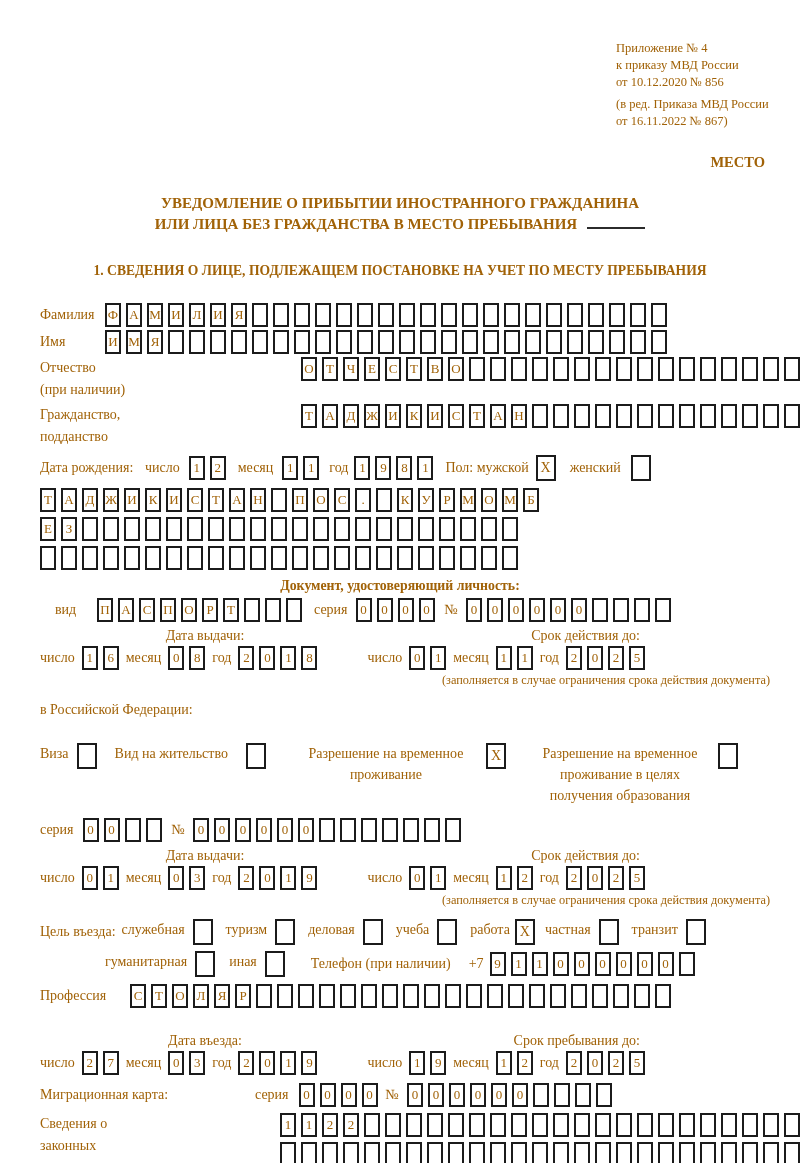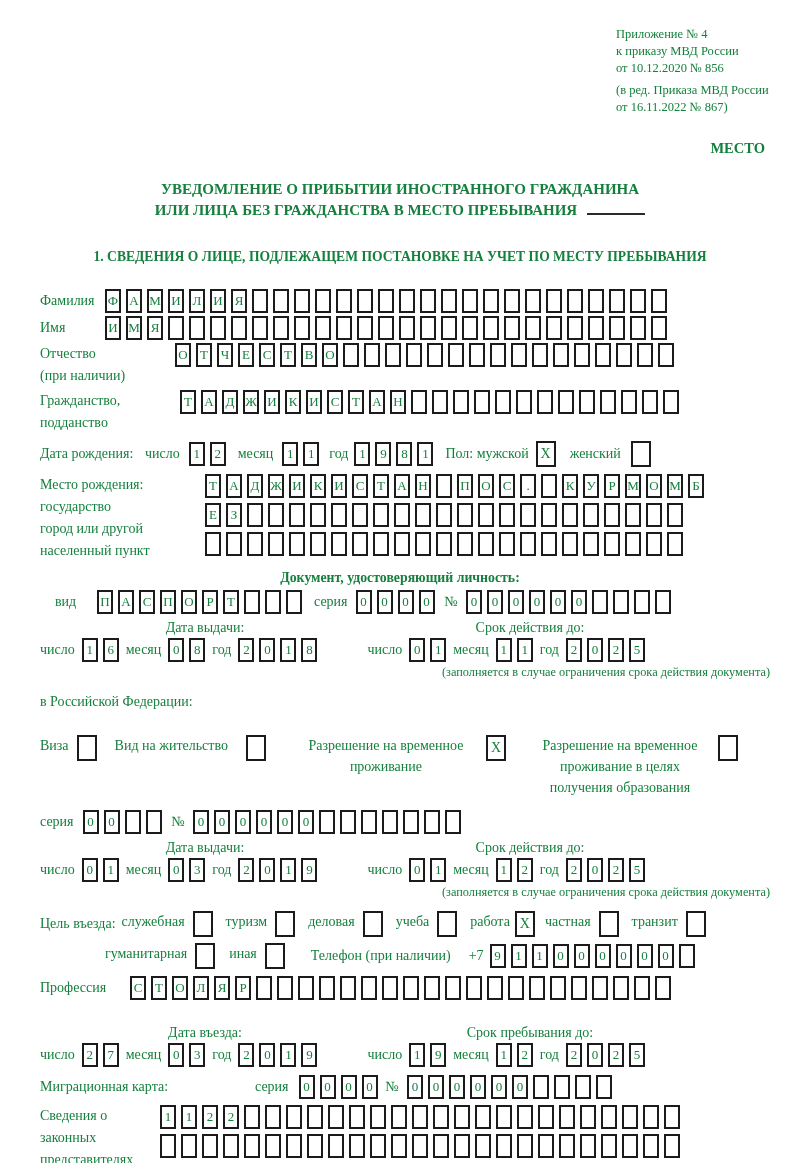--- a/index.html
+++ b/index.html
@@ -1,41 +1,41 @@
 <!DOCTYPE html>
 <html><head>
 <meta charset="utf-8">
 <style>
   * { margin:0; padding:0; box-sizing:border-box; }
   html,body { background:#888; }
   .page {
-    width:800px; height:1163px; margin:0 auto; background:#fff; color:#15803d;
+    width:800px; height:1163px; margin:0 auto; background:#fff; color:#a16207;
     font-family:"Liberation Serif","DejaVu Serif",serif; font-size:14px;
-    padding-top:26px; overflow:hidden; position:relative;
+    padding-top:40px; overflow:hidden; position:relative;
   }
   .pre { white-space:pre-line; }
   .hdr { margin-left:616px; font-size:12.5px; line-height:17px; }
   .hdr .edition { margin-top:5px; }
   .forma { text-align:right; padding-right:35px; font-weight:bold; font-size:14.5px; margin-top:24px; }
   .title { text-align:center; font-weight:bold; font-size:15px; margin-top:22px; line-height:21px; }
   .title-underline { display:inline-block; width:58px; border-bottom:2px solid #2b2b2b; margin-left:10px; }
   .section-heading { font-weight:bold; font-size:13.6px; margin-top:28px; text-align:center; }
 
   .row { display:flex; align-items:center; padding-left:40px; margin-top:3px; }
-  .row.top { align-items:flex-start; }
+  .row.top { align-items:flex-start;justify-content:space-between; }
   .cells { display:flex; gap:5px; }
   .cells-col { display:flex; flex-direction:column; gap:5px; }
   .cell { flex:none; width:16px; height:24px; border:2px solid #1b1b1b; display:flex; align-items:center; justify-content:center; font-size:13px; background:#fff; }
   .checkbox { flex:none; width:20px; height:26px; border:2px solid #1b1b1b; display:inline-flex; align-items:center; justify-content:center; font-size:14px; background:#fff; }
   .lbl { flex:none; white-space:pre-line; line-height:22px; }
   .sub { flex:none; }
   .center-bold { text-align:center; font-weight:bold; font-size:13.8px; margin-top:8px; }
   .date-heads { display:flex; padding-left:40px; margin-top:6px; }
   .dh-left { width:330px; text-align:center; }
-  .dh-right { margin-left:50px; width:220px; text-align:center; }
+  .dh-right { margin-left:50px; width:220px; text-align:right; }
   .dgroup { display:flex; align-items:center; }
   .dgroup > * + * { margin-left:7px; }
   .dgroup-right { margin-left:50px; }
   .note-right { text-align:right; padding-right:30px; font-size:12.3px; margin-top:3px; }
   .intro { padding-left:40px; margin-top:10px; line-height:23px; }
   .opts-row { align-items:flex-start; margin-top:22px; }
   .opt { display:flex; align-items:flex-start; }
   .opt-label { white-space:pre-line; text-align:center; line-height:21px; margin-right:8px; }
 </style>
 </head>
@@ -207,24 +207,20 @@
         <span class="cell">8</span>
         <span class="cell">1</span>
       </span>
     <span class="sub" style="margin:0 7px 0 12px">Пол: мужской</span>
     <span class="checkbox">X</span>
     <span class="sub" style="margin:0 10px 0 14px">женский</span>
     <span class="checkbox"></span>
   </div>
 
   <div class="row top" style="margin-top:7px">
-    <span class="lbl" style="width:165px">Место рождения:
-государство
-город или другой
-населенный пункт</span>
     <span class="cells-col">
       <span class="cells">
           <span class="cell">Т</span>
           <span class="cell">А</span>
           <span class="cell">Д</span>
           <span class="cell">Ж</span>
           <span class="cell">И</span>
           <span class="cell">К</span>
           <span class="cell">И</span>
           <span class="cell">С</span>

